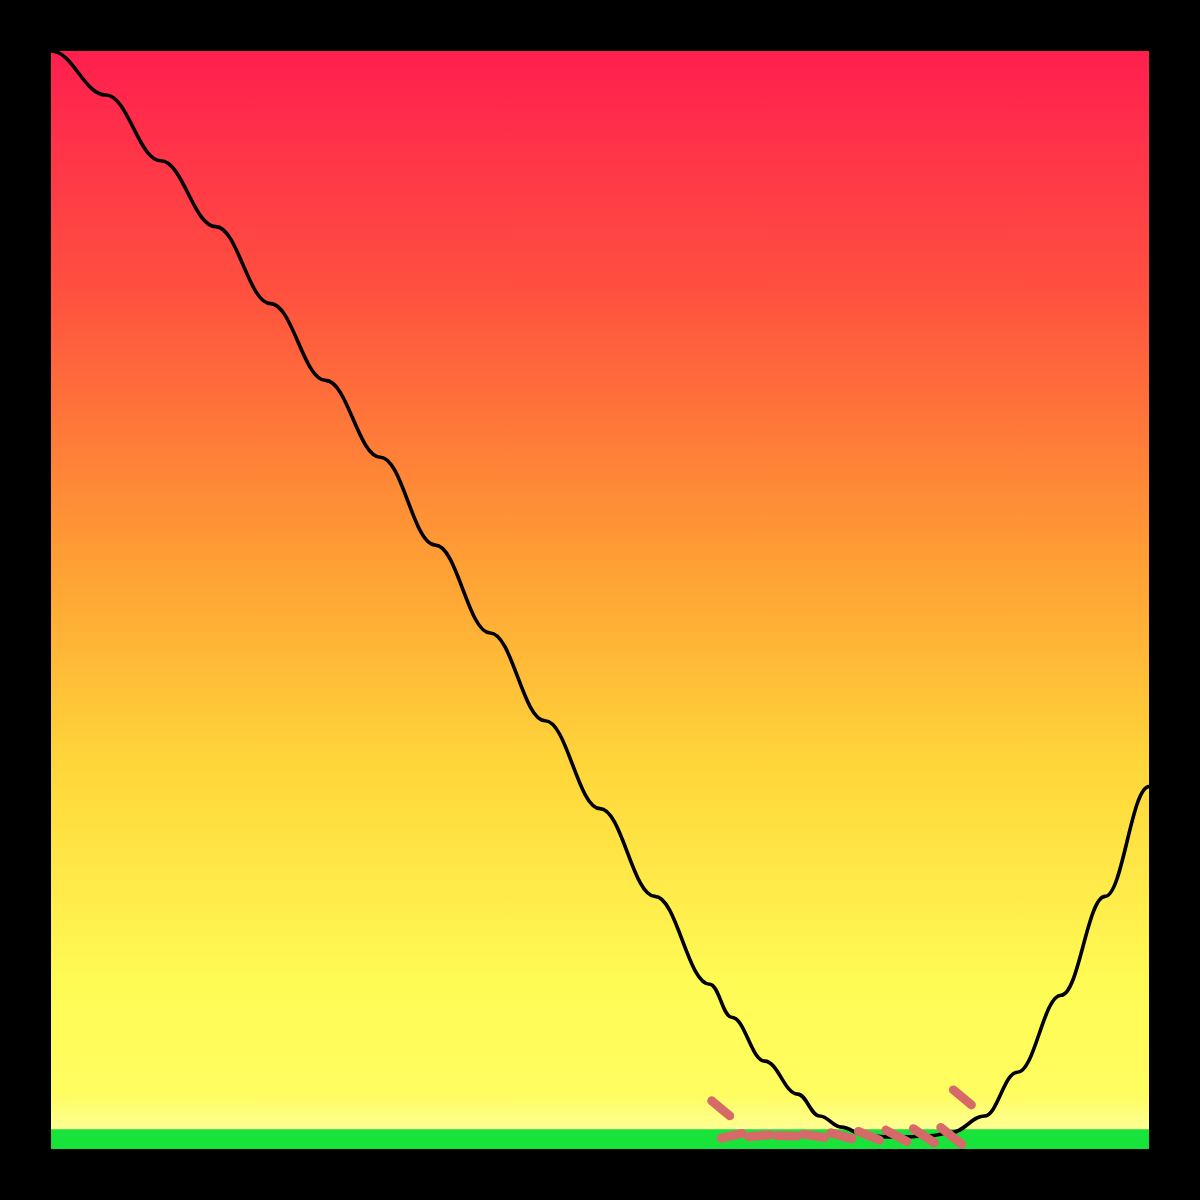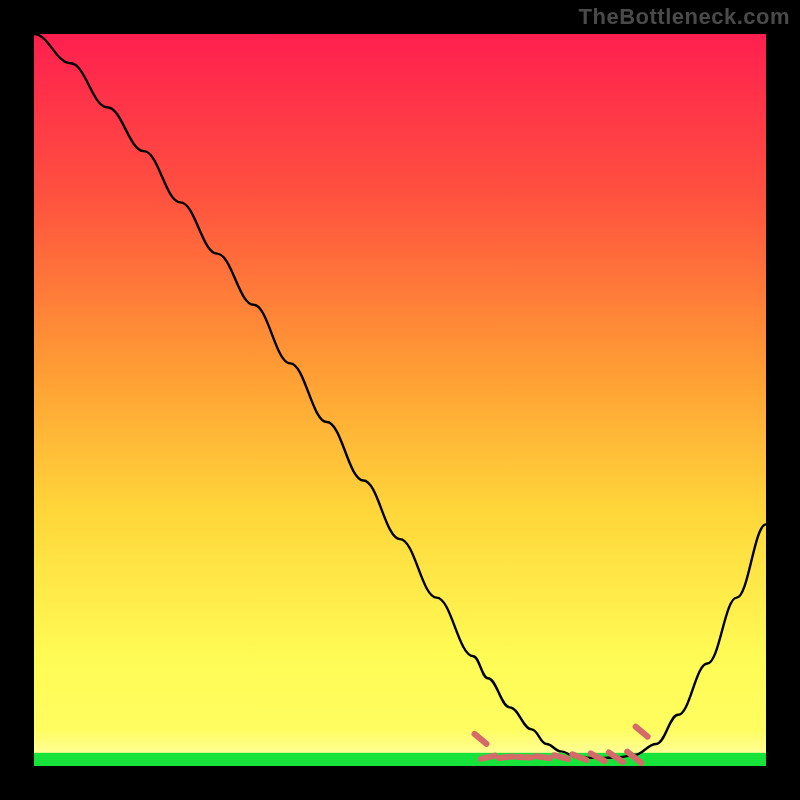--- a/index.html
+++ b/index.html
@@ -39,21 +39,20 @@
     display: block;
     width: 732px;
     height: 732px;
   }
 </style>
 </head>
 <body>
 
 <div class="frame">
 
-  <div class="attribution">TheBottleneck.com</div>
 
   <div class="plot">
     <svg viewBox="0 0 732 732" preserveAspectRatio="none">
       <defs>
         <linearGradient id="bg-grad" x1="0" y1="0" x2="0" y2="1">
           <stop id="g0" offset="0%" stop-color="#ff1f4f"></stop>
           <stop id="g1" offset="22%" stop-color="#ff513f"></stop>
           <stop id="g2" offset="45%" stop-color="#ff9a34"></stop>
           <stop id="g3" offset="65%" stop-color="#ffd63a"></stop>
           <stop id="g4" offset="85%" stop-color="#fffb55"></stop>

